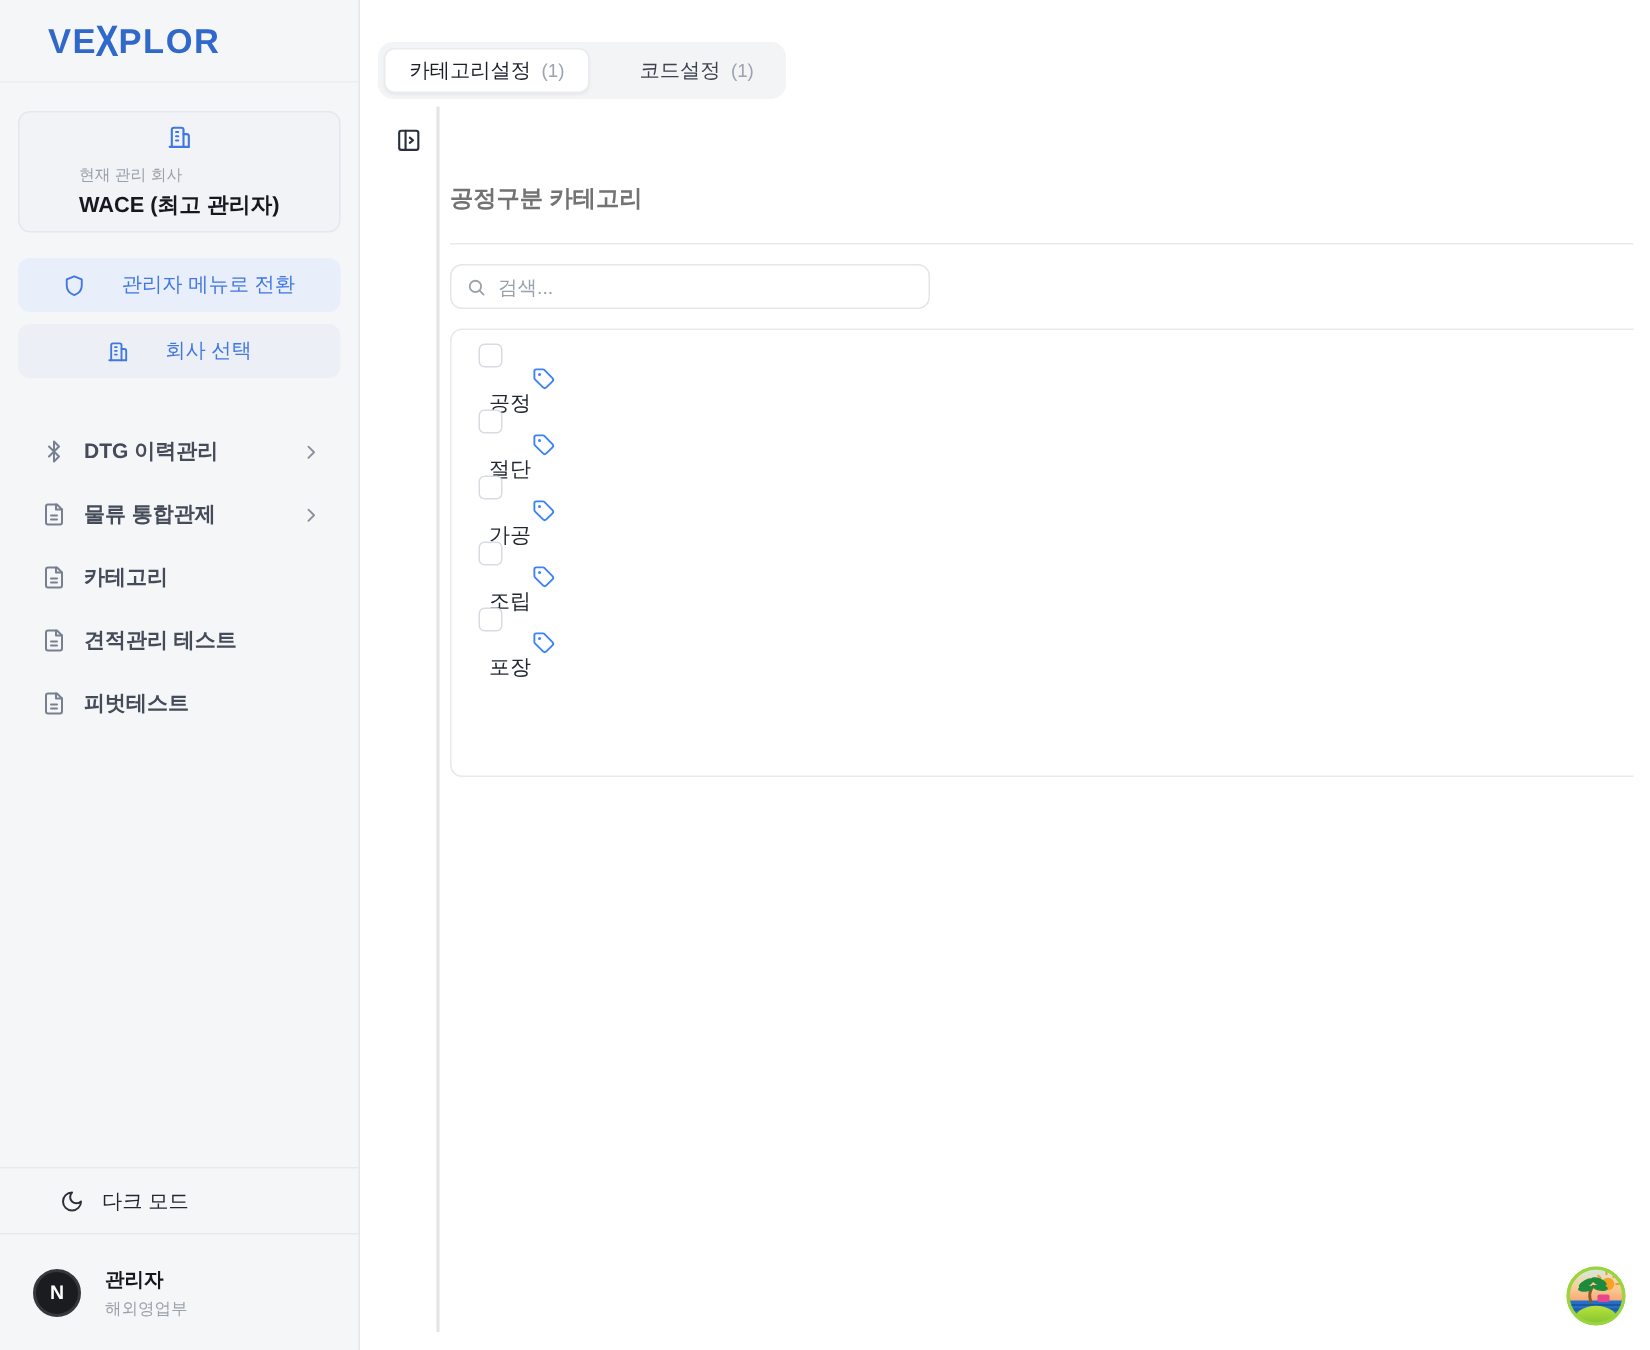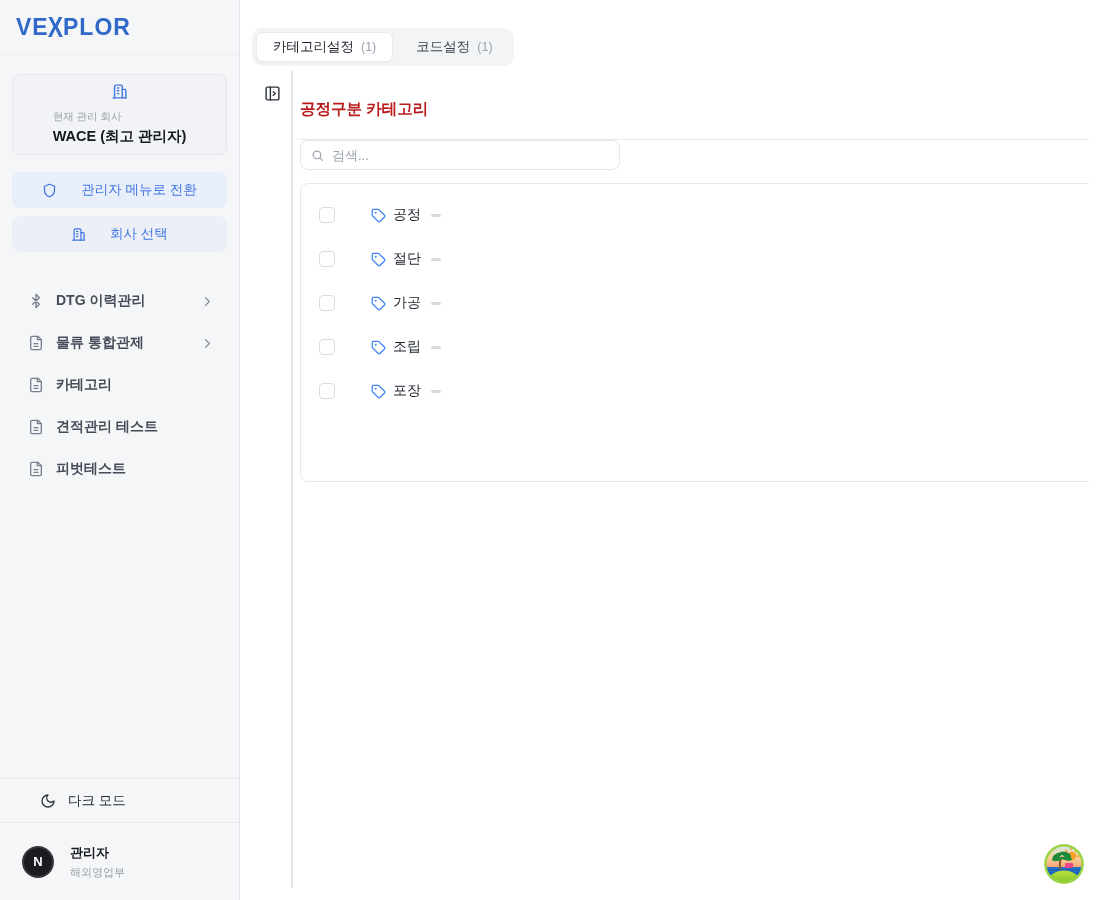--- a/index.html
+++ b/index.html
@@ -4,21 +4,21 @@
 <style>
   * { margin:0; padding:0; box-sizing:border-box; }
   html,body { width:1100px; height:900px; background:#ffffff;
     font-family:"Liberation Sans", sans-serif; overflow:hidden; }
   .app { position:relative; width:1100px; height:900px; display:flex; }
 
   
   .sidebar { width:240px; height:900px; background:#f5f6f8; border-right:1px solid #e3e6eb;
     display:flex; flex-direction:column; flex-shrink:0; }
   .logo-area { height:55px; border-bottom:1px solid #ecedf0; display:flex; align-items:center;
-    padding-left:16px; flex-shrink:0; }
+    padding-left:32px; flex-shrink:0; }
   .logo { font-size:23px; font-weight:800; color:#3069c9; letter-spacing:1px; cursor:pointer; }
   .logo .logo-x { display:inline-block; transform:scaleY(1.28); font-weight:700; margin:0 -1px; }
 
   .company-card { margin:19px 12px 0; background:#f1f3f6; border:1px solid #e4e7ec;
     border-radius:8px; padding:8px 12px; display:flex; gap:10px; align-items:center;flex-direction:column; }
   .cc-label { font-size:10.5px; color:#9aa1ab; }
   .cc-name  { font-size:14.5px; font-weight:700; color:#15181e; margin-top:3px; }
 
   .side-btn { margin:0 12px; height:36px; border-radius:8px; border:none; display:flex;
     align-items:center; justify-content:center; gap:24px; color:#4077e3; font-size:13.5px;
@@ -43,48 +43,48 @@
   .avatar { width:32px; height:32px; border-radius:50%; background:#1b1c20;
     border:2px solid #37383d; color:#ffffff; font-size:13px; font-weight:700;
     display:flex; align-items:center; justify-content:center; }
   .user-name { font-size:13px; font-weight:700; color:#15181e; }
   .user-dept { font-size:11px; color:#9aa1ab; margin-top:3px; }
 
   
   .main { position:relative; flex:1; height:900px; background:#ffffff; }
 
   .tabbar { position:absolute; top:28px; left:12px; background:#f3f4f6; border-radius:10px;
-    padding:4px; display:inline-flex; gap:6px; }
+    padding:4px; display:inline-flex; gap:16px; }
   .tab { padding:6px 17px; font-size:13.5px; color:#3c424e; border-radius:7px; cursor:pointer;
     display:flex; align-items:center; white-space:nowrap; }
   .tab.active { background:#ffffff; color:#1a1f29; border:1px solid #e9ebef;
     box-shadow:0 1px 2px rgba(20,24,32,.05); padding:5px 16px; }
   .tab .count { margin-left:7px; font-size:12.5px; color:#9ca3af; }
 
   .collapse-btn { position:absolute; top:83px; left:22px; background:none; border:none;
     cursor:pointer; color:#2a303b; display:flex; padding:2px; }
 
   .splitter { position:absolute; left:51px; top:71px; height:817px; width:1.5px;
     background:#e3e4e9; cursor:col-resize; }
 
   .content { position:absolute; left:60px; top:71px; right:11px; bottom:0; overflow:hidden; }
-  .section-title { margin-top:28px; font-size:15.5px; font-weight:700; color:#b91c1c; }
+  .section-title { margin-top:51px; font-size:15.5px; font-weight:700; color:#737373; }
   .divider { margin-top:19px; height:1px; background:#e7e9ec; }
 
-  .searchbox { width:320px; height:30px; border:1px solid #e3e6ea;
+  .searchbox { margin-top:13px; width:320px; height:30px; border:1px solid #e3e6ea;
     border-radius:8px; display:flex; align-items:center; padding:0 10px; gap:8px;
     background:#ffffff; }
   .searchbox input { border:none; outline:none; flex:1; font-size:13px; color:#22272f;
     font-family:inherit; background:transparent; }
   .searchbox input::placeholder { color:#9aa1ab; }
   .search-ic { display:flex; color:#9aa1ab; }
 
   .card { margin-top:13px; margin-right:-10px; height:299px; border:1px solid #e7e9ec;
     border-radius:8px; background:#ffffff; padding-top:9px; }
-  .row { height:44px; display:flex; align-items:center; padding-left:18px; }
+  .row { height:44px; display:flex; padding-left:18px;flex-direction:column; }
   .checkbox { width:16px; height:16px; border:1.5px solid #d8dce2; border-radius:4px;
     background:#ffffff; cursor:pointer; flex-shrink:0; }
   .tag-wrap { margin-left:36px; display:flex; color:#3b82f6; }
   .row-label { margin-left:7px; font-size:14px; color:#21262f; }
   .dash { margin-left:10px; width:10px; height:3px; background:#d7dadf; border-radius:2px; }
 
   .island-btn { position:absolute; left:1044px; top:844px; width:40px; height:40px;
     border:none; background:none; padding:0; cursor:pointer; border-radius:50%; }
 </style>
 </head>

